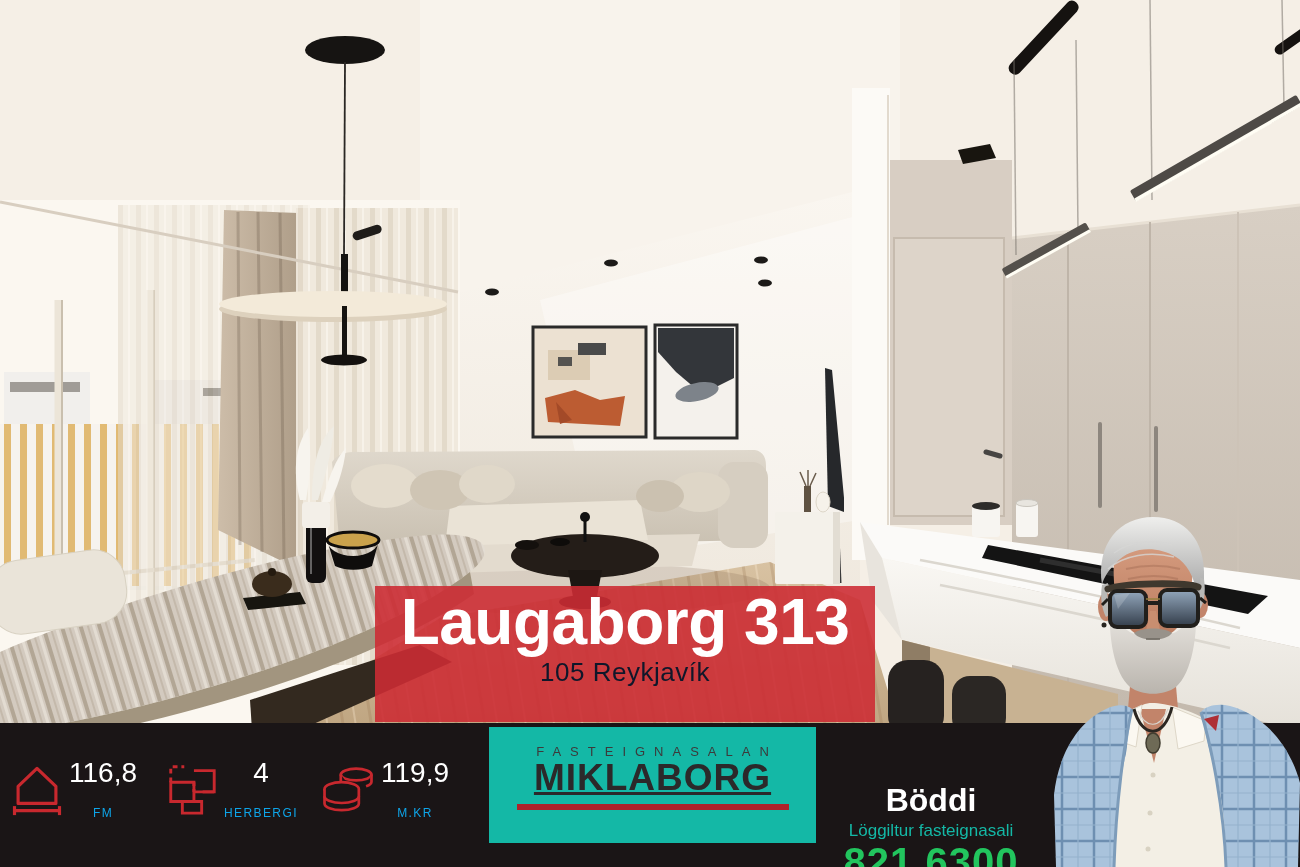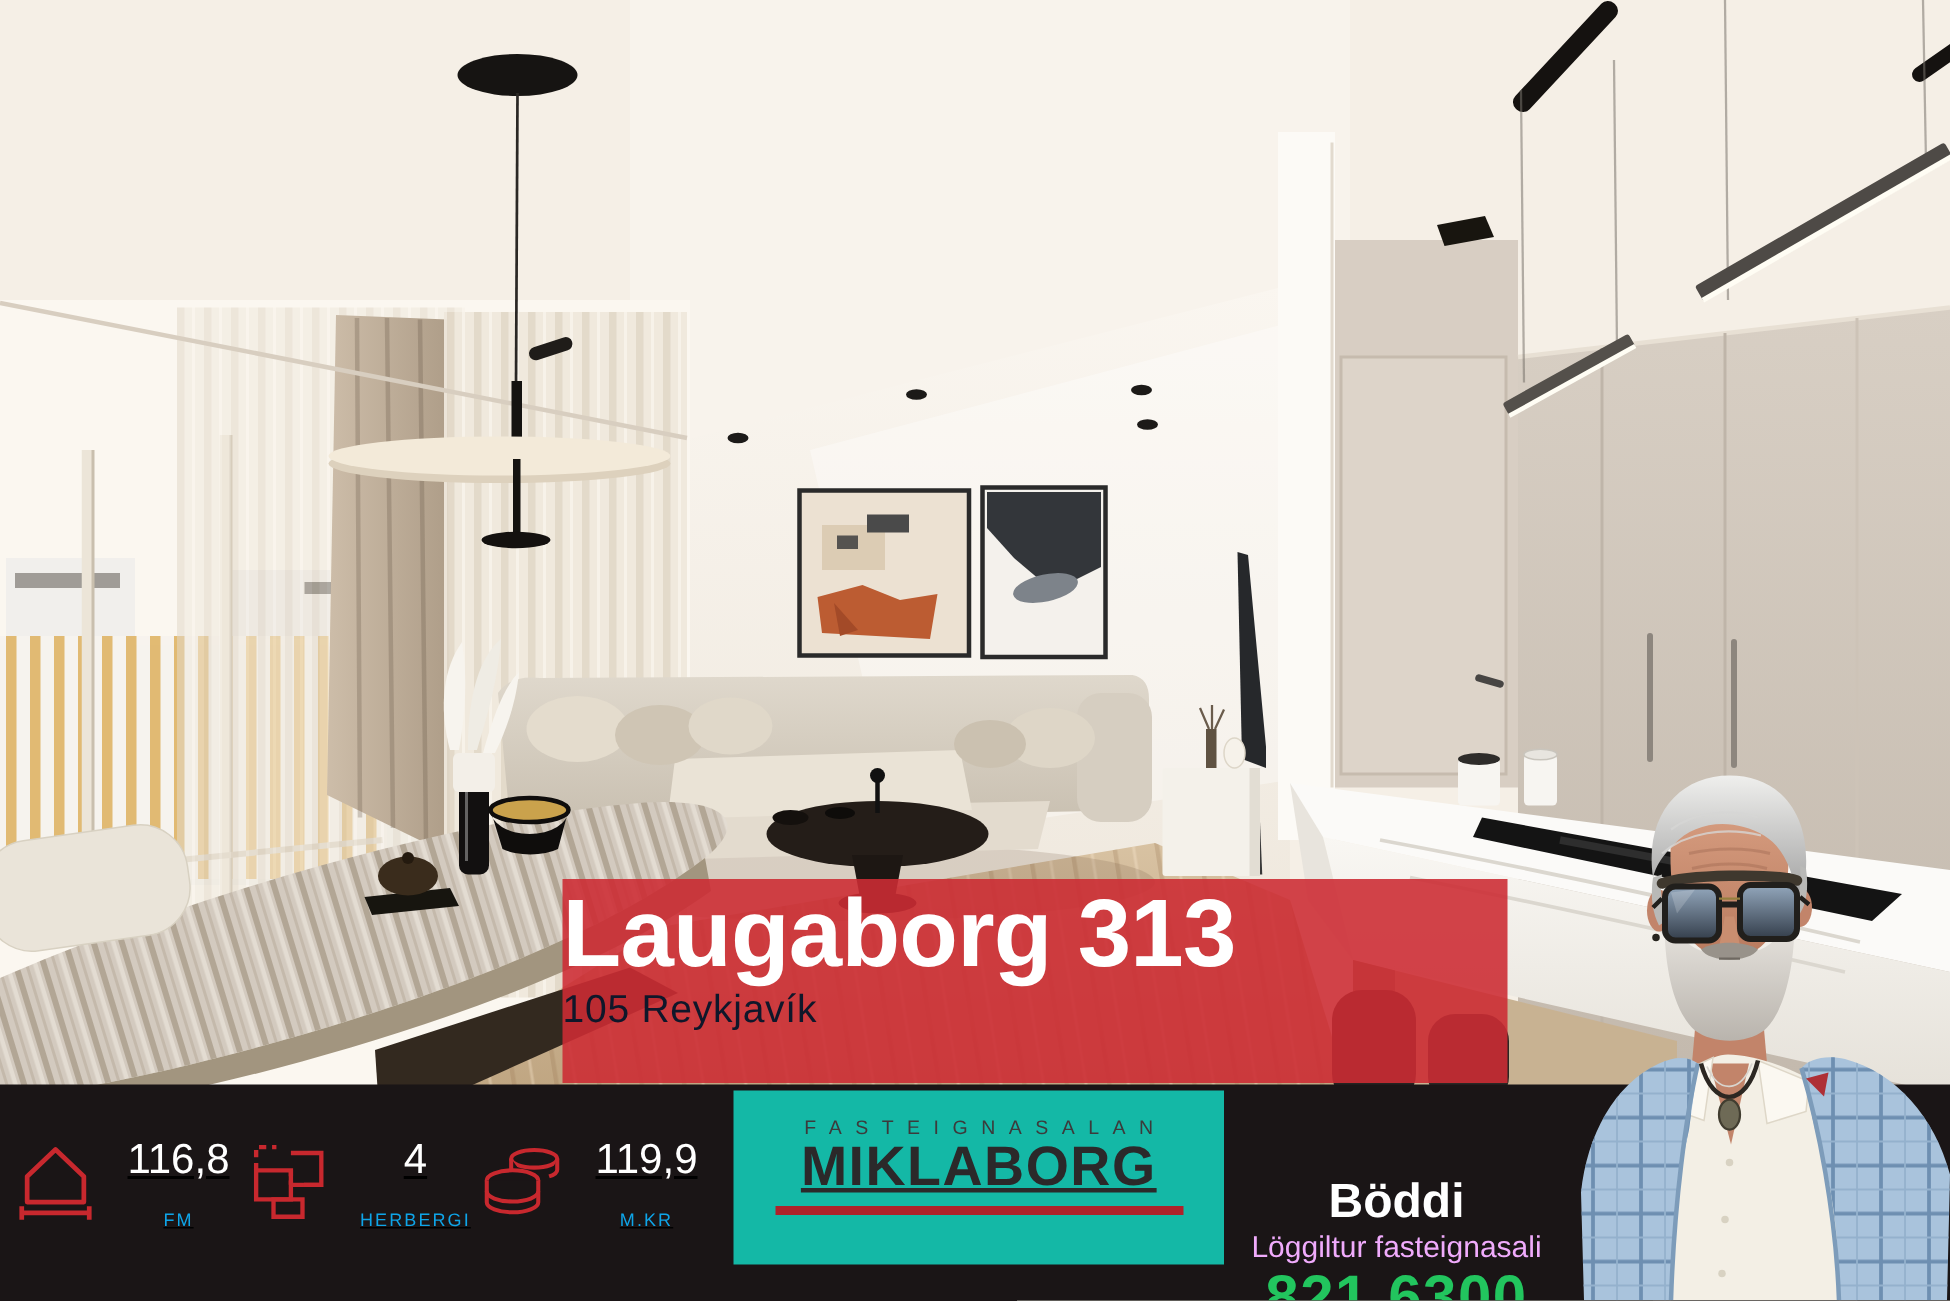--- a/index.html
+++ b/index.html
@@ -1,38 +1,38 @@
 <!DOCTYPE html>
 <html><head>
 <meta charset="utf-8">
 <style>
   html,body{margin:0;padding:0;background:#000;}
   .poster{position:relative;width:1300px;height:867px;overflow:hidden;
     font-family:"Liberation Sans","DejaVu Sans",sans-serif;background:#f5efe6;}
   .scene{position:absolute;left:0;top:0;z-index:1;}
   
-  .banner{position:absolute;left:375px;top:586px;width:630px;height:136px;z-index:3;
-    background:rgba(205,44,52,0.89);display:flex;flex-direction:column;}
+  .banner{position:absolute;left:375px;top:586px;width:500px;height:136px;z-index:3;
+    background:rgba(205,44,52,0.89);display:flex;flex-direction:column;align-items:center;}
   .banner .title{margin-top:4px;font-size:64px;font-weight:600;color:#ffffff;letter-spacing:-0.5px;line-height:1.02;}
   .banner .subtitle{margin-top:2px;font-size:26px;font-weight:400;color:#0f172a;letter-spacing:0.5px;}
   
   .bottom-bar{position:absolute;left:0;top:723px;width:1300px;height:144px;background:#1a1516;z-index:4;}
-  .stat{position:absolute;top:34px;display:flex;align-items:flex-start;gap:20px;text-decoration:underline;}
+  .stat{position:absolute;top:34px;display:flex;align-items:center;gap:4px;}
   .stat .col{display:flex;flex-direction:column;align-items:center;min-width:70px;}
   .stat .value{font-size:28px;font-weight:500;color:#ffffff;line-height:32px;}
   .stat .label{font-size:12px;font-weight:400;color:#0ea5e9;letter-spacing:1.4px;margin-top:17px;}
   .stat-area{left:10px;} .stat-rooms{left:164px;} .stat-price{left:320px;}
   .logo-box{position:absolute;left:489px;top:4px;width:327px;height:116px;background:#14b8a6;
     display:flex;flex-direction:column;align-items:center;}
   .logo-top{margin-top:17px;font-size:13px;font-weight:500;color:#3c3a3b;letter-spacing:9px;text-indent:9px;}
   .logo-name{font-size:37px;font-weight:800;color:#2b292a;letter-spacing:1px;line-height:1.05;text-decoration:underline;}
   .logo-underline{width:272px;height:6px;background:#ae222a;margin-top:6px;}
   .agent-info{position:absolute;left:826px;top:17px;width:210px;text-align:center;}
   .agent-name{font-size:32px;font-weight:700;color:#ffffff;line-height:1.05;margin-top:44px;}
-  .agent-title{font-size:20px;font-weight:400;color:#f0abfc;margin-top:3px;}
+  .agent-title{font-size:17px;font-weight:400;color:#14b8a6;margin-top:3px;}
   .agent-phone{font-size:40px;font-weight:800;color:#22c55e;letter-spacing:1px;margin-top:1px;line-height:1;}
   .portrait{position:absolute;left:1054px;top:513px;z-index:6;}
 </style>
 </head>
 <body>
 
 <div class="poster">
 
   <svg class="scene" width="1300" height="730" viewBox="0 0 1300 730">
     <defs>

